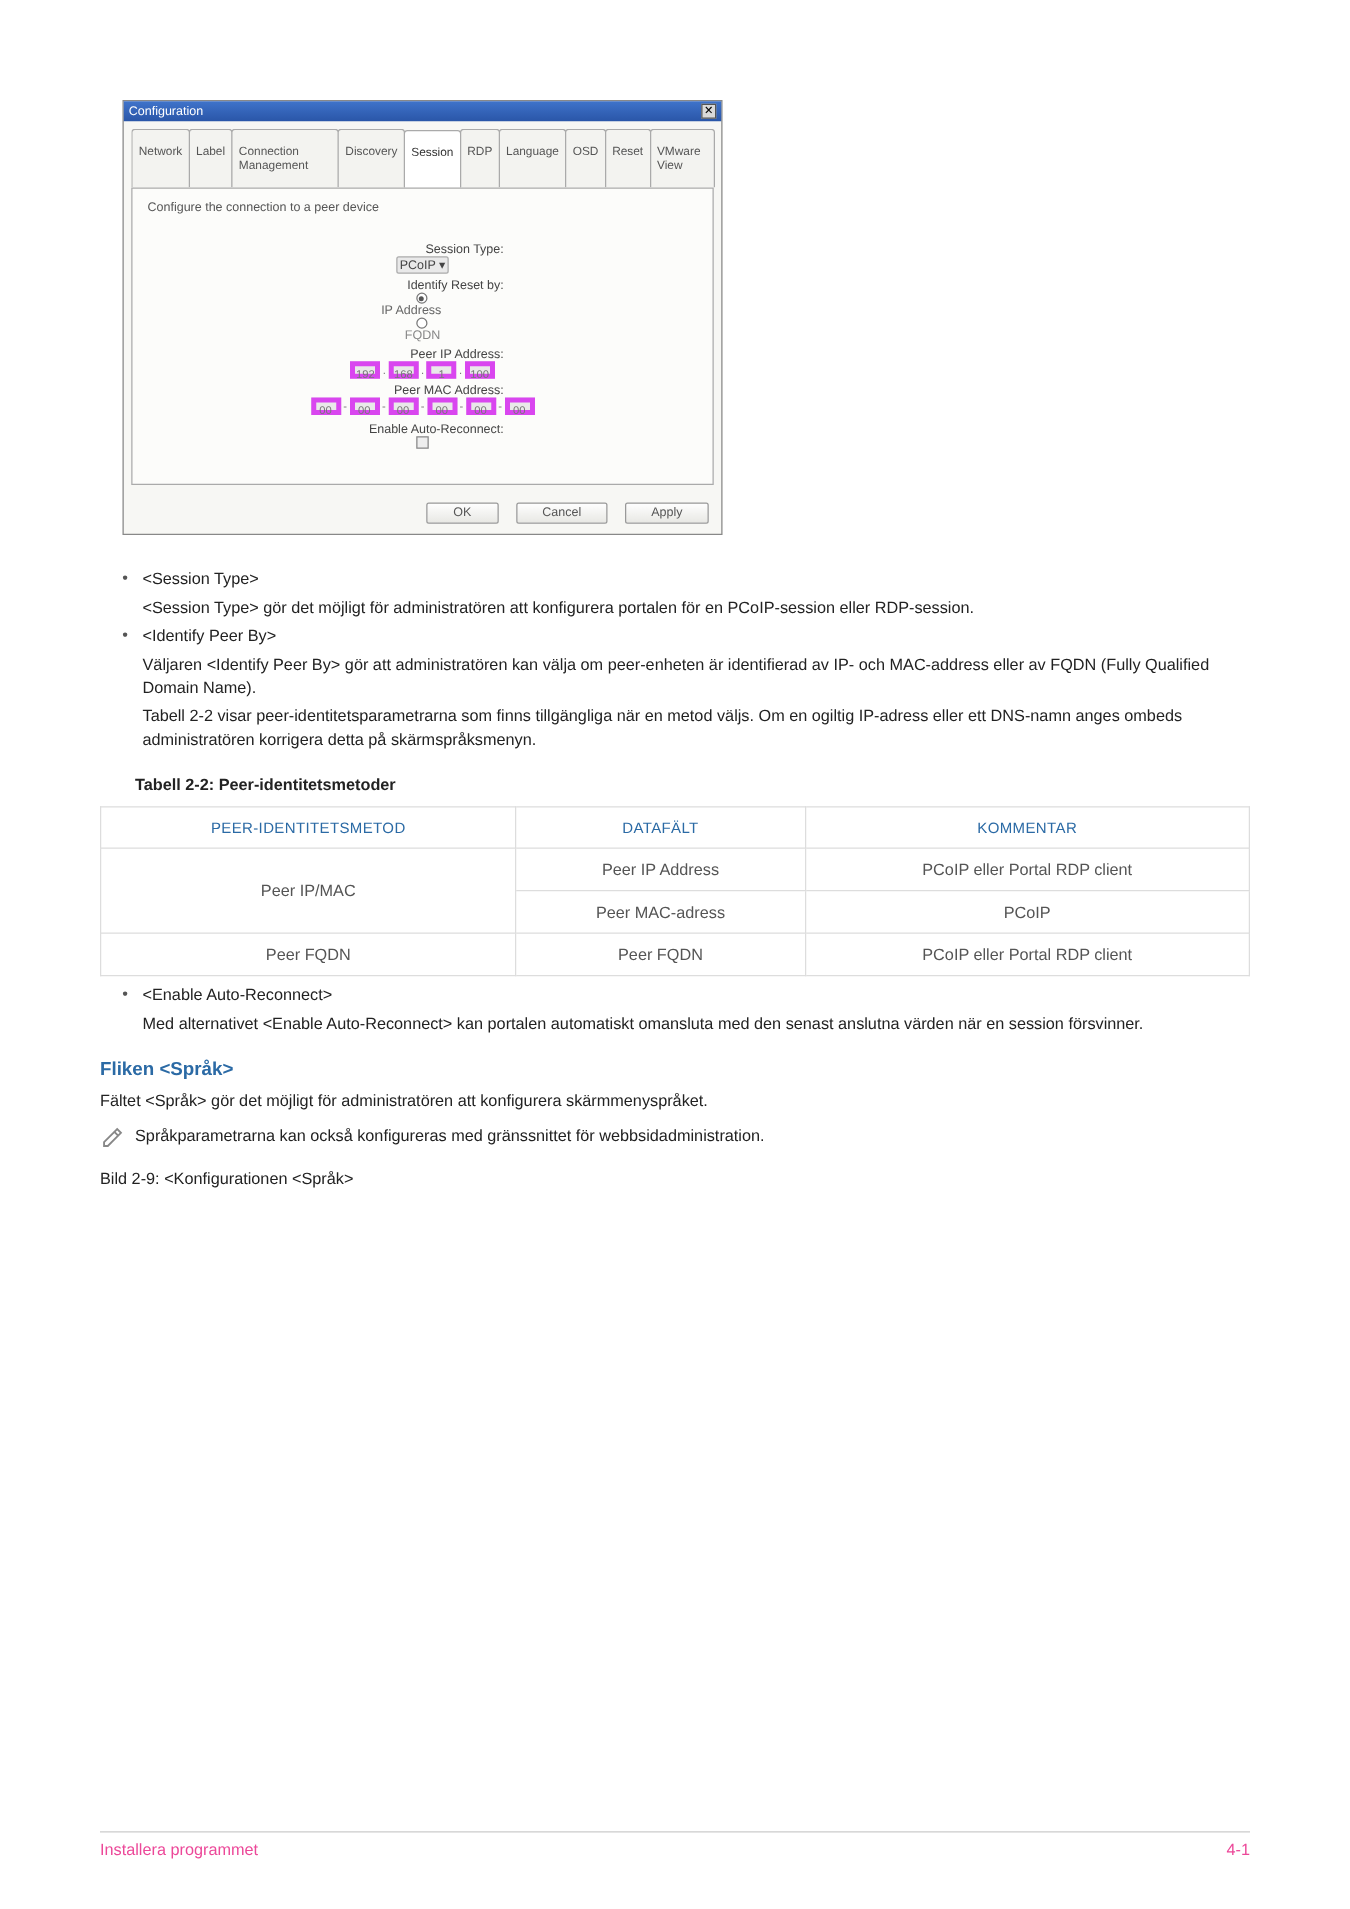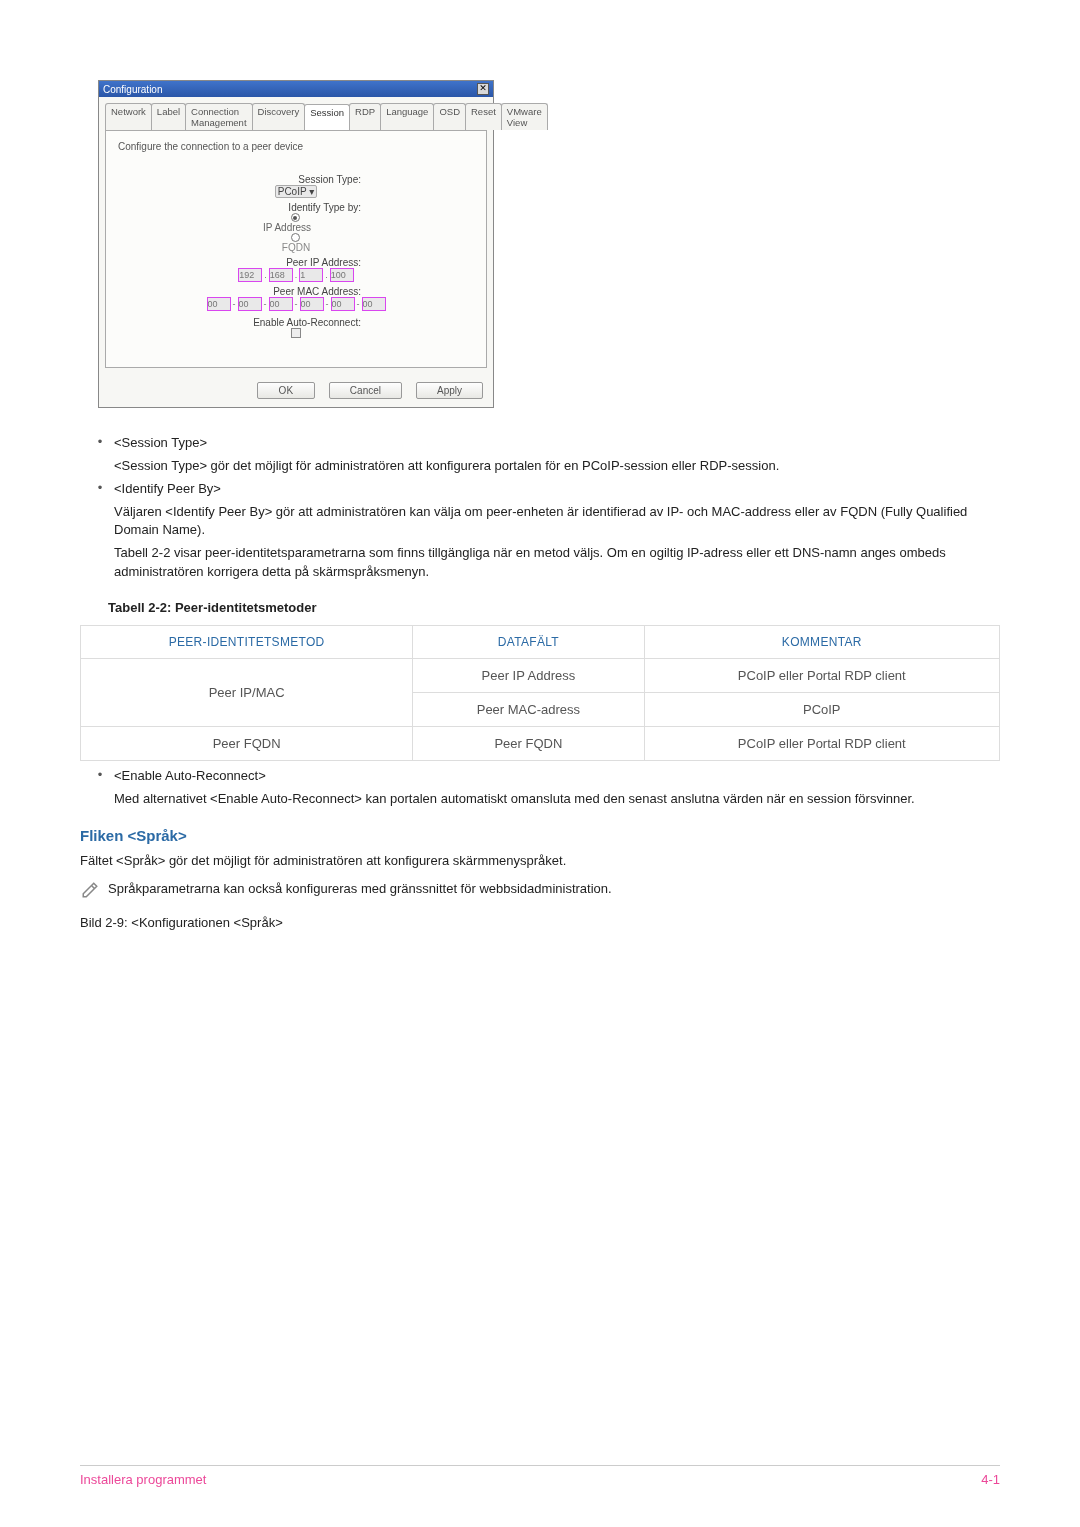--- a/index.html
+++ b/index.html
@@ -11,21 +11,21 @@
     padding: 80px 80px 40px 80px;
     font-size: 13px;
     color: #222;
     position: relative;
     min-height: 1527px;
   }
 
   
   .dialog-wrap { padding-left: 18px; }
   .dialog {
-    width: 396px;
+    width: 480px;
     border: 1px solid #888;
     background: #f7f7f4;
     font-size: 10.5px;
     color: #444;
   }
   .titlebar {
     height: 16px;
     background: linear-gradient(#3f73ca, #2a56a8);
     color: #fff;
     font-size: 10px;
@@ -45,21 +45,21 @@
   }
   .tab-strip {
     display: flex;
     gap: 0;
     padding: 6px 6px 0 6px;
     font-size: 9.5px;
   }
   .tab {
     border: 1px solid #aaa;
     border-bottom: none;
-    padding: 2px 5px;
+    padding: 12px 5px;
     background: #f3f3f0;
     border-radius: 3px 3px 0 0;
     margin-right: -1px;
     color: #555;
   }
   .tab.active {
     background: #fff;
     color: #333;
     position: relative;
     top: 1px;
@@ -101,22 +101,22 @@
     position: relative;
   }
   .radio-mock.checked::after {
     content: ""; position: absolute; top: 1.5px; left: 1.5px;
     width: 4px; height: 4px; border-radius: 50%; background: #555;
   }
   .ip-field, .mac-field {
     display: inline-flex; gap: 2px; align-items: center;
   }
   .octet {
-    width: 24px; height: 14px; border: 1px solid #d946ef;
-    background: #e9e9e9; font-size: 9px; text-align: left;
+    width: 24px; height: 14px; border: 4px solid #d946ef;
+    background: #e9e9e9; font-size: 9px; text-align: center;
     line-height: 12px; color: #777;
   }
   .sep { font-size: 9px; color: #777; }
   .checkbox-mock {
     width: 10px; height: 10px; border: 1px solid #888;
     background: #eee; display: inline-block;
   }
   .button-row {
     display: flex; justify-content: flex-end; gap: 14px;
     padding: 8px 10px;
@@ -213,21 +213,21 @@
     <div class="desc-line">Configure the connection to a peer device</div>
 
     <div class="form-row">
       <div class="lbl">Session Type:</div>
       <div class="select-mini">
         <span>PCoIP</span><span> ▾</span>
       </div>
     </div>
 
     <div class="form-row">
-      <div class="lbl">Identify Type by:</div>
+      <div class="lbl">Identify Reset by:</div>
       <span class="radio-mock checked"></span>
       <span style="margin-right:18px;color:#666">IP Address</span>
       <span class="radio-mock"></span>
       <span style="color:#888">FQDN</span>
     </div>
 
     <div class="form-row">
       <div class="lbl">Peer IP Address:</div>
       <div class="ip-field">
         <span class="octet">192</span>

